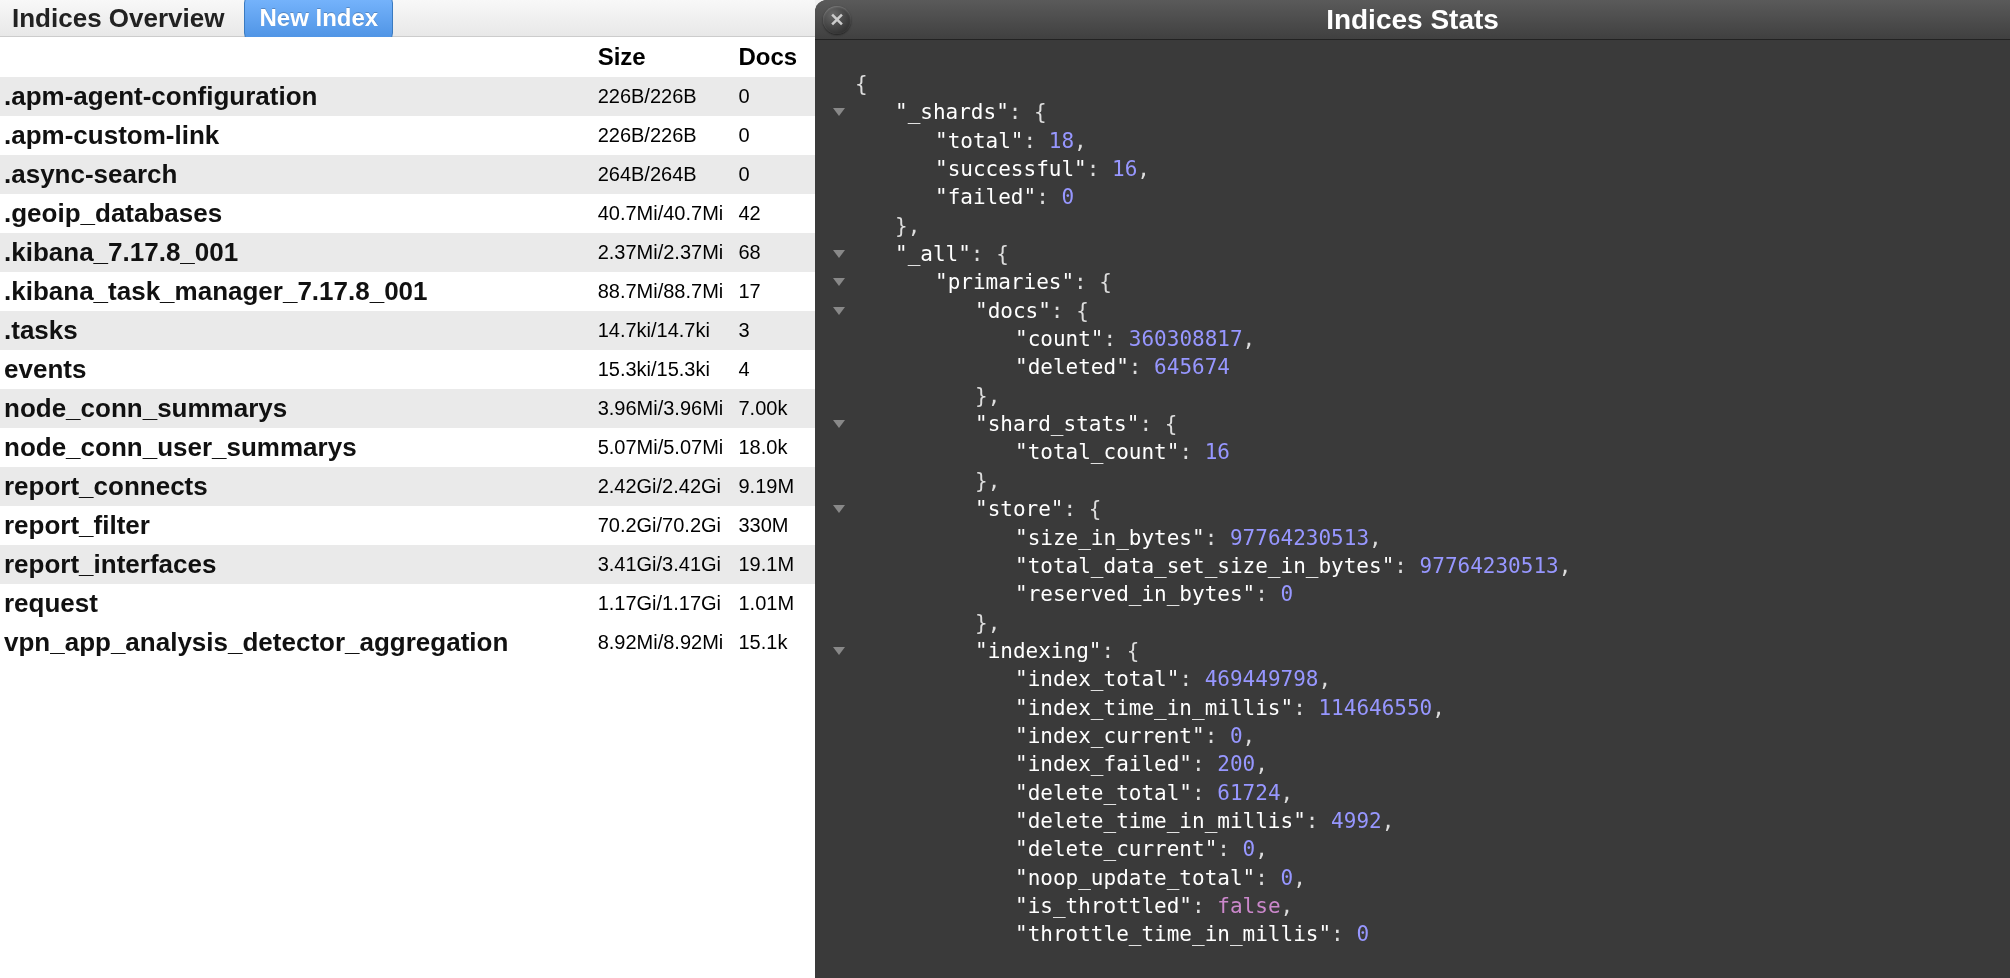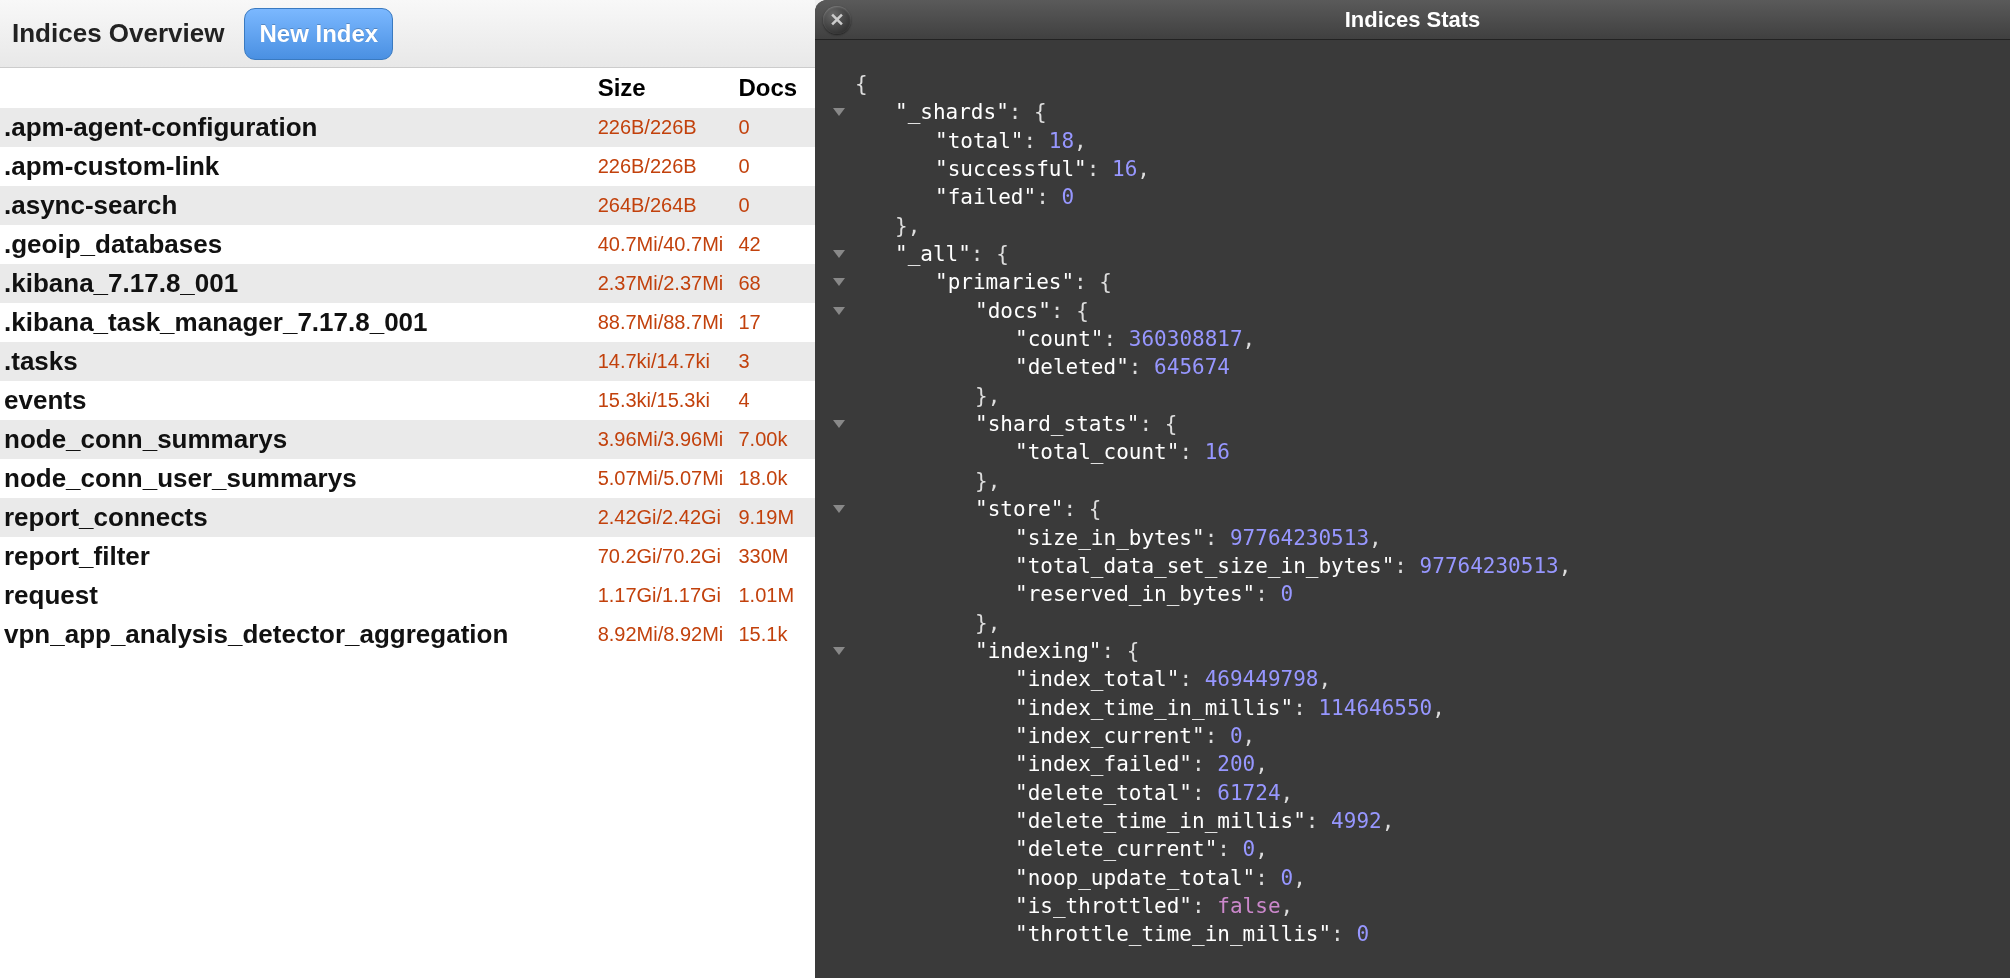--- a/index.html
+++ b/index.html
@@ -1,34 +1,34 @@
 <!DOCTYPE html>
 <html><head>
 <meta charset="utf-8">
 <style>
 * { box-sizing: border-box; margin: 0; padding: 0; }
 body { font-family: "Helvetica Neue", Arial, sans-serif; background: #f0f0f0; display: flex; height: 978px; width: 2010px; overflow: hidden; }
 .left-panel { width: 815px; background: #ffffff; display: flex; flex-direction: column; }
-.toolbar { display: flex; align-items: center; padding: 6px 12px; background: linear-gradient(to bottom, #f8f8f8, #e8e8e8); border-bottom: 1px solid #ccc; gap: 20px; height: 68px; }
+.toolbar { display: flex; align-items: center; padding: 6px 12px; background: linear-gradient(to bottom, #f8f8f8, #e8e8e8); border-bottom: 1px solid #ccc; gap: 20px; height: 37px; }
 .toolbar-title { font-size: 26px; font-weight: bold; color: #222; }
 .new-index-btn { background: linear-gradient(to bottom, #7bb8ff, #4a90e2); color: #fff; font-size: 24px; font-weight: bold; padding: 11px 14px; border: 1px solid #3a7ac0; border-radius: 11px; cursor: pointer; text-shadow: 0 -1px 0 rgba(0,0,0,0.2); }
 .table-wrap { overflow: auto; }
 table { width: 100%; border-collapse: collapse; }
 th { text-align: left; font-size: 24px; font-weight: bold; padding: 6px 8px 6px 4px; background: #fff; color: #000; }
 th.col-name { width: 590px; }
 th.col-size { width: 140px; }
 th.col-docs { width: 80px; }
 td { padding: 4px 8px 4px 4px; font-size: 20px; color: #222; vertical-align: middle; height: 35px; }
 td.name { font-size: 26px; font-weight: bold; color: #111; }
-td.size, td.docs { font-size: 20px; font-weight: 400; color: #c2410c; }
+td.size, td.docs { font-size: 20px; font-weight: 400; color: #000000; }
 tr.striped { background: #eaeaea; }
 tr.plain { background: #fff; }
 .right-panel { flex: 1; background: #3a3a3a; display: flex; flex-direction: column; border-radius: 12px 0 0 0; overflow: hidden; position: relative; }
 .panel-header { background: linear-gradient(to bottom, #5a5a5a, #404040); height: 40px; display: flex; align-items: center; justify-content: center; position: relative; border-bottom: 1px solid #222; }
-.panel-title { color: #fff; font-size: 22px; font-weight: bold; }
+.panel-title { color: #fff; font-size: 28px; font-weight: bold; }
 .close-btn { position: absolute; left: 8px; top: 6px; width: 28px; height: 28px; border-radius: 50%; background: radial-gradient(circle at 35% 30%, #666, #222); display: flex; align-items: center; justify-content: center; cursor: pointer; box-shadow: inset 0 1px 2px rgba(255,255,255,0.25), 0 1px 2px rgba(0,0,0,0.5); }
 .close-btn span { color: #ccc; font-size: 18px; font-weight: bold; line-height: 1; }
 .json-view { padding: 30px 20px 20px 40px; font-family: Menlo, Consolas, monospace; font-size: 21px; color: #e0e0e0; line-height: 1.35; overflow: auto; flex: 1; }
 .tri { display: inline-block; width: 0; height: 0; border-left: 6px solid transparent; border-right: 6px solid transparent; border-top: 8px solid #888; margin-right: 4px; vertical-align: middle; transform: translateY(-1px); }
 .k { color: #ffffff; }
 .num { color: #9797ff; }
 .bool { color: #cc88cc; margin-top: 23px; }
 .punc { color: #ddd; }
 .ind0 { padding-left: 0px; }
 .ind1 { padding-left: 40px; }
@@ -109,20 +109,25 @@
           <tr class="striped">
             <td class="name">report_connects</td>
             <td class="size">2.42Gi/2.42Gi</td>
             <td class="docs">9.19M</td>
           </tr>
           <tr class="plain">
             <td class="name">report_filter</td>
             <td class="size">70.2Gi/70.2Gi</td>
             <td class="docs">330M</td>
           </tr>
+          <tr class="striped">
+            <td class="name">report_interfaces</td>
+            <td class="size">3.41Gi/3.41Gi</td>
+            <td class="docs">19.1M</td>
+          </tr>
           <tr class="plain">
             <td class="name">request</td>
             <td class="size">1.17Gi/1.17Gi</td>
             <td class="docs">1.01M</td>
           </tr>
           <tr class="plain">
             <td class="name">vpn_app_analysis_detector_aggregation</td>
             <td class="size">8.92Mi/8.92Mi</td>
             <td class="docs">15.1k</td>
           </tr>

